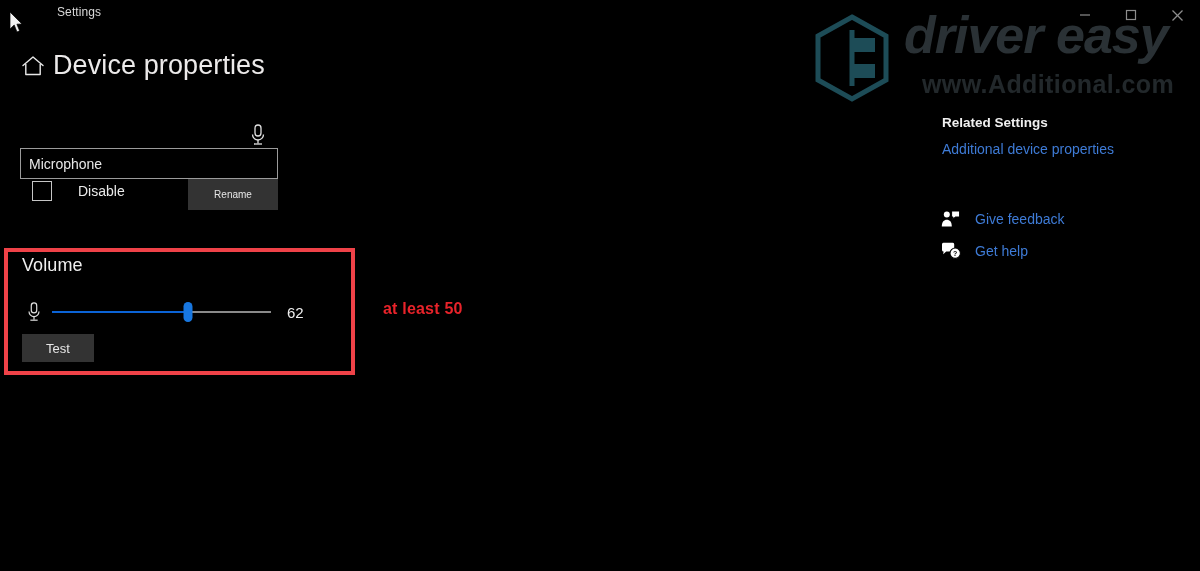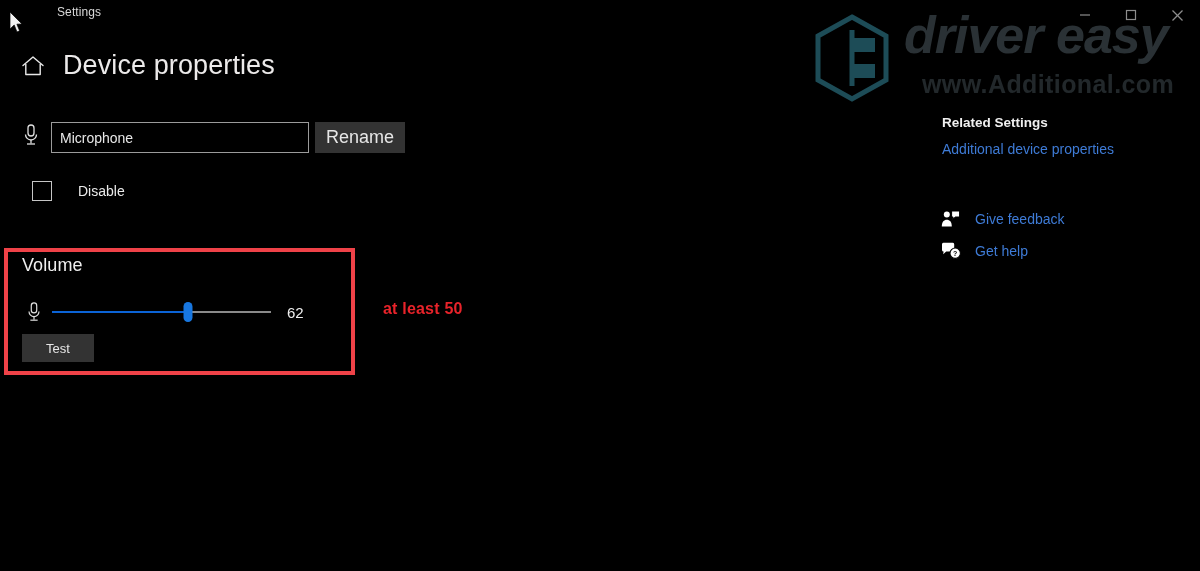--- a/index.html
+++ b/index.html
@@ -82,36 +82,37 @@
     letter-spacing: .4px;
     line-height: 1;
   }
 
   
   .page-header {
     position: absolute;
     left: 20px; top: 50px;
     display: flex;
     align-items: center;
-    gap: 17px;
+    gap: 7px;
   }
   .home-icon { color: #e8e8e8; display: block; }
   .page-title {
     font-size: 27px;
     font-weight: 400;
     color: #eceaea;
     letter-spacing: .1px;
   }
 
   
   .name-row {
     position: absolute;
     left: 20px; top: 122px;
     display: flex;
-    align-items: flex-start;
+    align-items: flex-end;
+    flex-direction: column;
   }
   .mic-icon-small { width: 22px; color: #e0e0e0; margin-right: 9px; }
   .name-input {
     width: 258px;
     height: 31px;
     box-sizing: border-box;
     background: #000000;
     border: 1px solid #9b9b9b;
     color: #e8e8e8;
     font-family: "Liberation Sans", sans-serif;
@@ -120,21 +121,21 @@
     outline: none;
   }
   .rename-btn {
     margin-left: 6px;
     width: 90px;
     height: 31px;
     background: #333333;
     border: none;
     color: #e6e6e6;
     font-family: "Liberation Sans", sans-serif;
-    font-size: 18px;
+    font-size: 10px;
     cursor: pointer;
   }
 
   
   .disable-row {
     position: absolute;
     left: 32px; top: 181px;
     display: flex;
     align-items: center;
     cursor: pointer;

